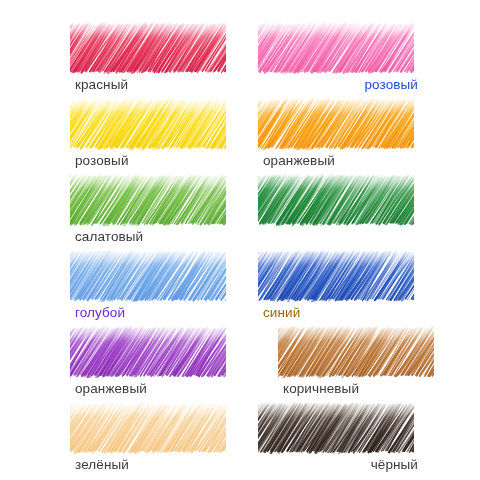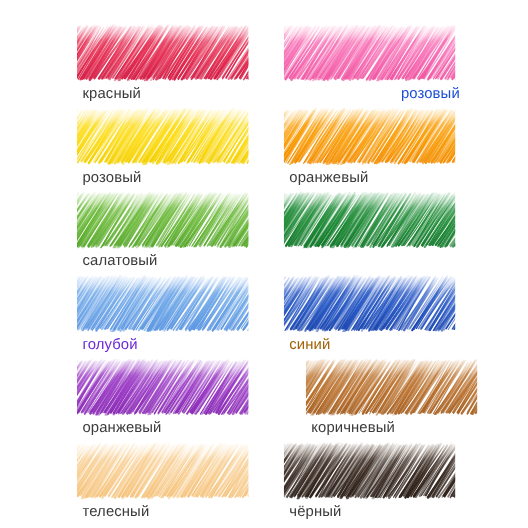--- a/index.html
+++ b/index.html
@@ -1921,23 +1921,23 @@
             <path d="M54.1,1.5 L24.1,48.7" stroke-width="1.11" stroke-opacity="0.35"></path>
             <path d="M95.2,3.6 L65.2,51.7" stroke-width="2.22" stroke-opacity="0.52"></path>
             <path d="M95.5,3.3 L65.5,50.6" stroke-width="1.36" stroke-opacity="0.47"></path>
             <path d="M72.7,0.7 L42.7,47.1" stroke-width="1.14" stroke-opacity="0.38"></path>
             <path d="M53.0,0.6 L23.0,50.8" stroke-width="2.14" stroke-opacity="0.57"></path>
             <path d="M34.7,2.7 L4.7,51.9" stroke-width="2.43" stroke-opacity="0.52"></path>
             <path d="M34.6,1.5 L4.6,47.4" stroke-width="2.25" stroke-opacity="0.52"></path>
           </g>
         </svg>
       </div>
-      <div class="swatch-label" style="color: rgb(59, 59, 59);">телесный</div>
+      <div class="swatch-label" style="color: rgb(59, 59, 59);">зелёный</div>
     </div>
-    <div class="swatch-cell" style="left: 258px; top: 402px;">
+    <div class="swatch-cell" style="left: 258px; top: 402px; text-align: right;">
       <div class="swatch-art">
         <svg viewBox="0 0 156 52" width="156" height="52">
           <defs>
             <linearGradient id="grad110967" x1="0" y1="0" x2="1" y2="0">
               <stop offset="0%" stop-color="#2b1f18" stop-opacity="1"></stop>
               <stop offset="42%" stop-color="#3a2b22" stop-opacity="1"></stop>
               <stop offset="72%" stop-color="#3a2b22" stop-opacity="0.72"></stop>
               <stop offset="90%" stop-color="#7a6a5e" stop-opacity="0.45"></stop>
               <stop offset="100%" stop-color="#7a6a5e" stop-opacity="0.18"></stop>
             </linearGradient>

